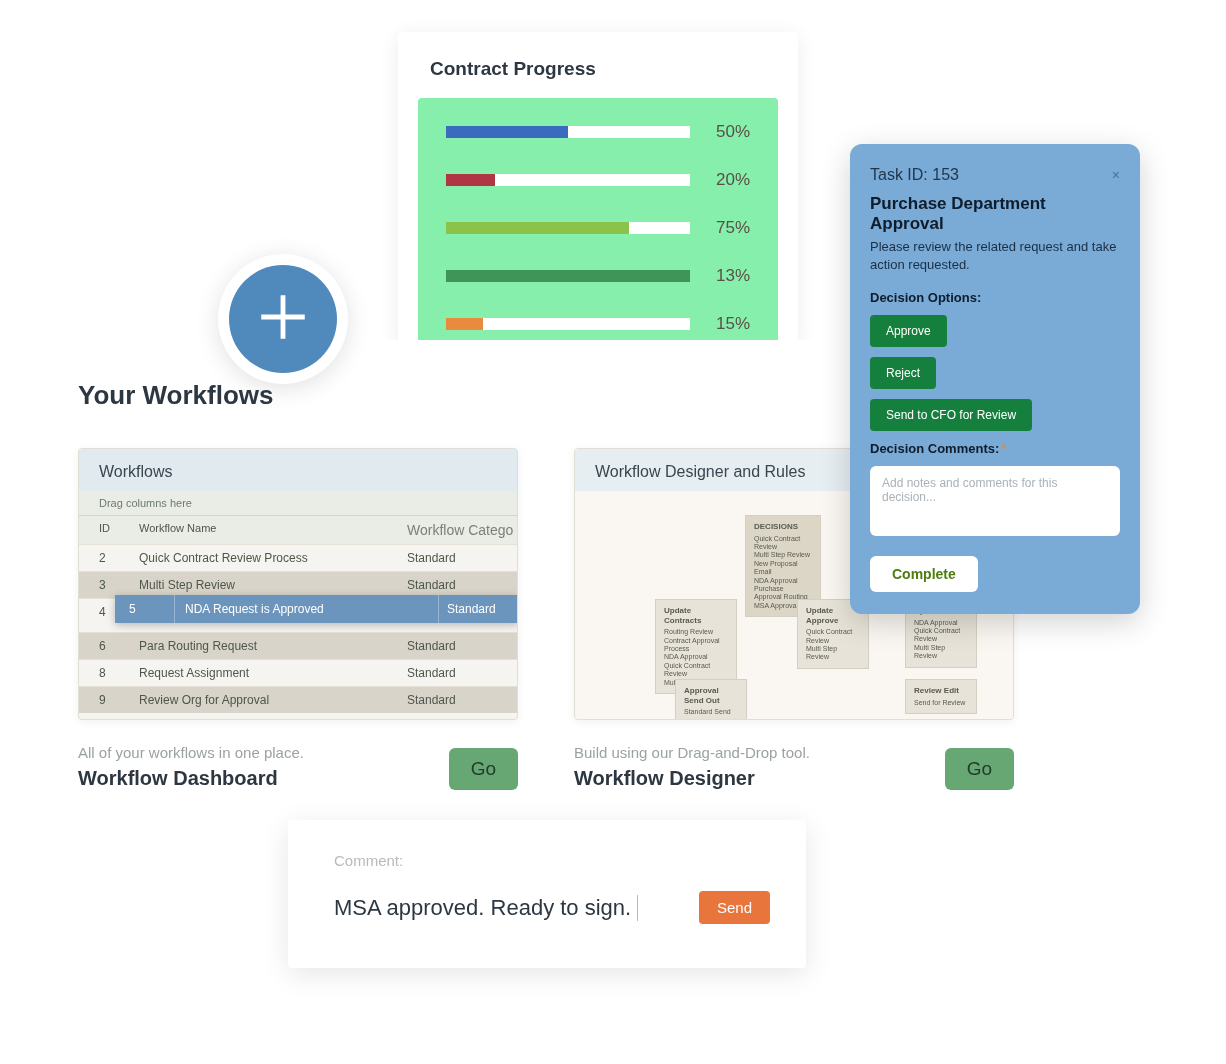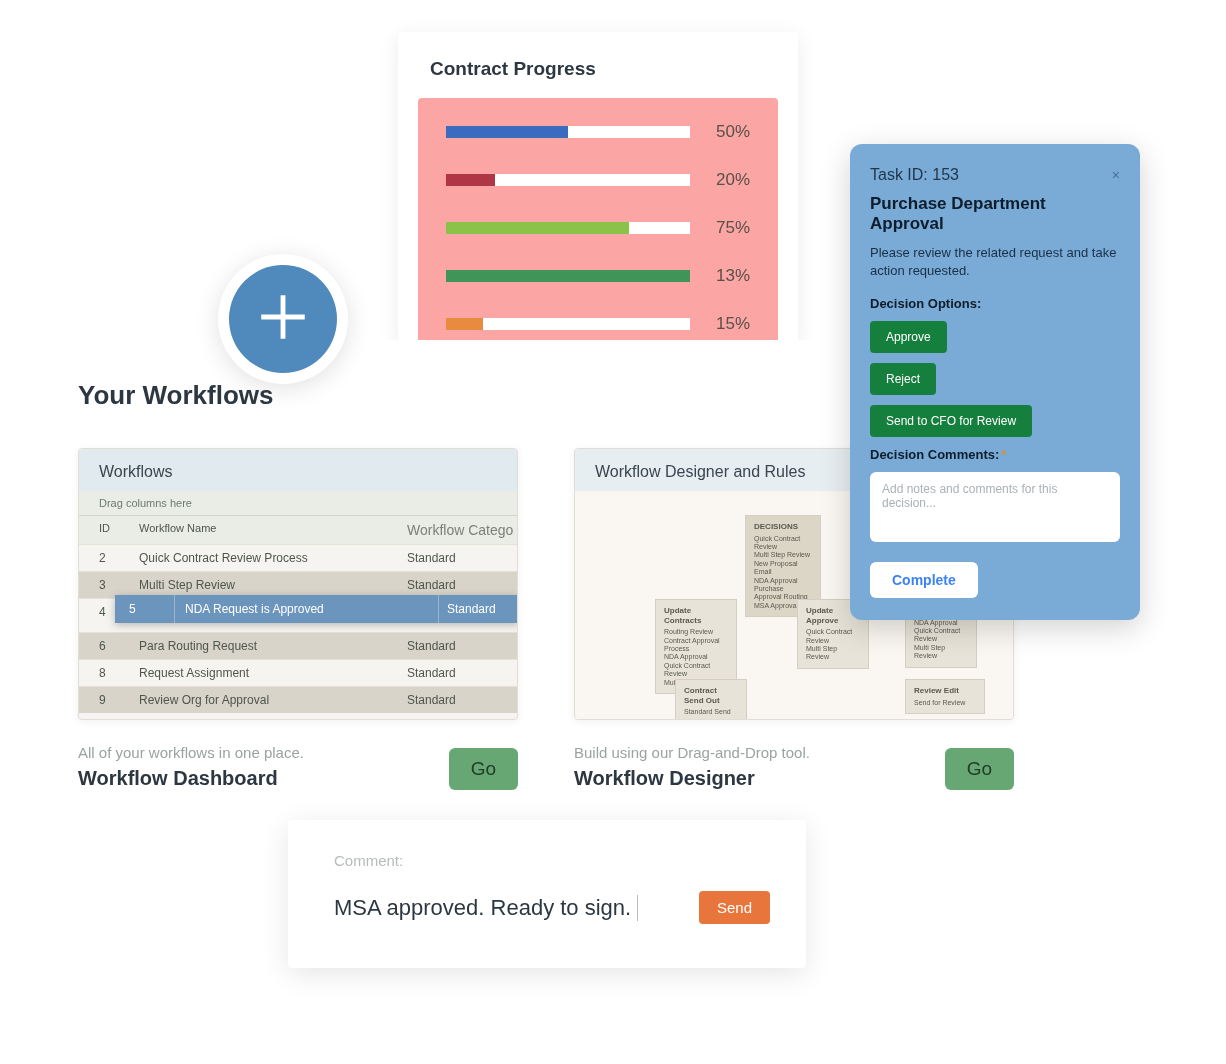--- a/index.html
+++ b/index.html
@@ -25,21 +25,21 @@
     padding: 26px 0 0 0;
     z-index: 1;
   }
   .progress-title {
     font-size: 19px;
     font-weight: 600;
     color: #2d3742;
     padding: 0 32px 18px 32px;
   }
   .progress-body {
-    background: #fca5a5;
+    background: #86efac;
     padding: 24px 28px 14px 28px;
     border-radius: 4px;
     margin: 0 20px;
   }
   .progress-row {
     display: flex;
     align-items: center;
     margin-bottom: 28px;
   }
   .progress-row:last-child { margin-bottom: 0; }
@@ -238,21 +238,21 @@
   }
   .task-id-row {
     display: flex;
     justify-content: space-between;
     align-items: center;
     font-size: 16px;
     color: #20384f;
     margin-bottom: 10px;
   }
   .task-close { color:#4a7199; cursor:pointer; font-size:14px;}
-  .task-title { font-size: 17px; font-weight: 700; color:#0e1d2c; margin-bottom:10px;}
+  .task-title { font-size: 17px; font-weight: 700; color:#0e1d2c; margin-bottom:4px;}
   .task-desc { font-size: 13px; color:#193046; line-height:1.4; margin-bottom:16px;}
   .task-section-label { font-size:13px; font-weight:700; color:#0e1d2c; margin-bottom:10px;}
   .opt-btn {
     display:inline-block;
     background:#15803d;
     color:#fff;
     border:none;
     border-radius:4px;
     padding:9px 16px;
     font-size:12px;
@@ -268,21 +268,21 @@
     padding:10px 12px;
     font-size:12px;
     color:#888;
     resize:none;
     font-family:inherit;
   }
   .comments-box::placeholder{color:#aab1b7;}
   .complete-btn {
     margin-top:16px;
     background:#fff;
-    color:#3b82f6;
+    color:#4d7c0f;
     border:none;
     border-radius:6px;
     padding:10px 22px;
     font-size:14px;
     font-weight:600;
     cursor:pointer;
   }
   .req-star{ color:#e08b3b; font-size:12px; margin-left:2px;}
 
   
@@ -445,24 +445,24 @@
             </div>
             <div class="designer-box" style="left: 330px; top: 108px; width: 72px;">
               <span class="t">Update Admin</span>
               <div>NDA Approval</div>
               <div>Quick Contract Review</div>
               <div>Multi Step Review</div>
             </div>
           </div>
         <div id="bot-nodes">
             <div class="designer-box" style="left: 100px; top: 188px; width: 72px;">
-              <span class="t">Contract Send Out</span>
+              <span class="t">Approval Send Out</span>
               <div>Standard Send</div>
             </div>
-            <div class="designer-box" style="left: 330px; top: 188px; width: 80px;">
+            <div class="designer-box" style="left: 330px; top: 188px; width: 72px;">
               <span class="t">Review Edit</span>
               <div>Send for Review</div>
             </div>
           </div>
       </div>
     </div>
     <div class="card-footer">
       <div class="card-footer-left">
         <div class="hint">Build using our Drag-and-Drop tool.</div>
         <div class="label">Workflow Designer</div>

